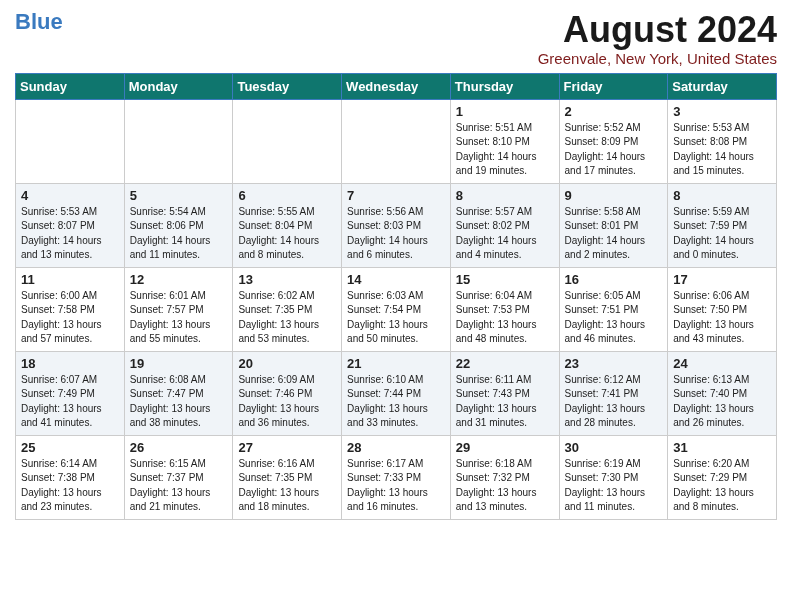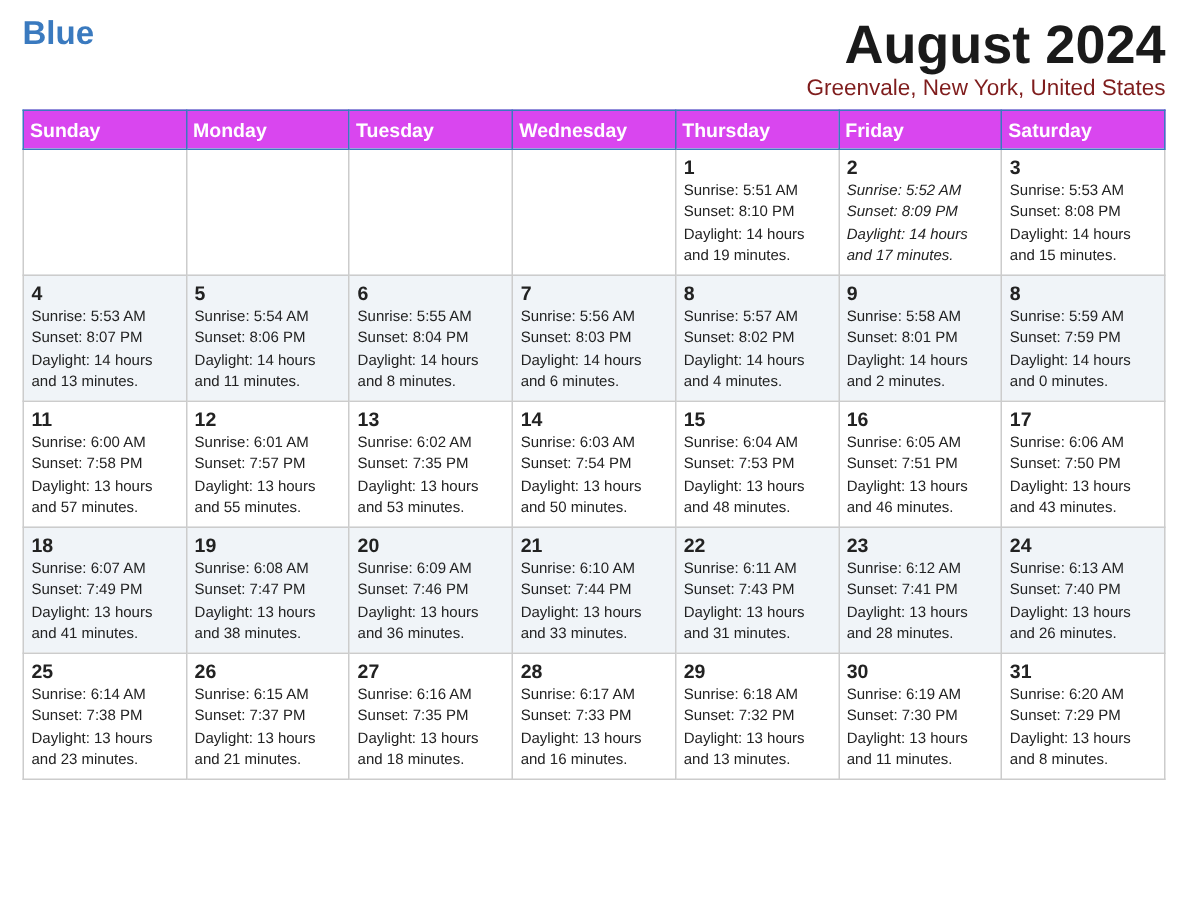--- a/index.html
+++ b/index.html
@@ -43,21 +43,21 @@
     .location {
       font-size: 15px;
       color: #7f1d1d;
     }
     table {
       width: 100%;
       border-collapse: collapse;
       table-layout: fixed;
     }
     thead tr th {
-      background: #d946ef;
+      background: #0f766e;
       color: #fff;
       font-size: 13px;
       font-weight: bold;
       padding: 5px 4px;
       text-align: left;
       border: 1px solid #3a7abf;
     }
     tbody tr td {
       border: 1px solid #ccc;
       vertical-align: top;
@@ -118,21 +118,21 @@
         <td></td>
         <td>
           <div class="day-num">1</div>
           <div class="day-info" style="white-space: pre-line;">Sunrise: 5:51 AM
 Sunset: 8:10 PM
 Daylight: 14 hours
 and 19 minutes.</div>
         </td>
         <td>
           <div class="day-num">2</div>
-          <div class="day-info" style="white-space: pre-line; font-style: italic;">Sunrise: 5:52 AM
+          <div class="day-info" style="white-space: pre-line;">Sunrise: 5:52 AM
 Sunset: 8:09 PM
 Daylight: 14 hours
 and 17 minutes.</div>
         </td>
         <td>
           <div class="day-num">3</div>
           <div class="day-info" style="white-space: pre-line;">Sunrise: 5:53 AM
 Sunset: 8:08 PM
 Daylight: 14 hours
 and 15 minutes.</div>

